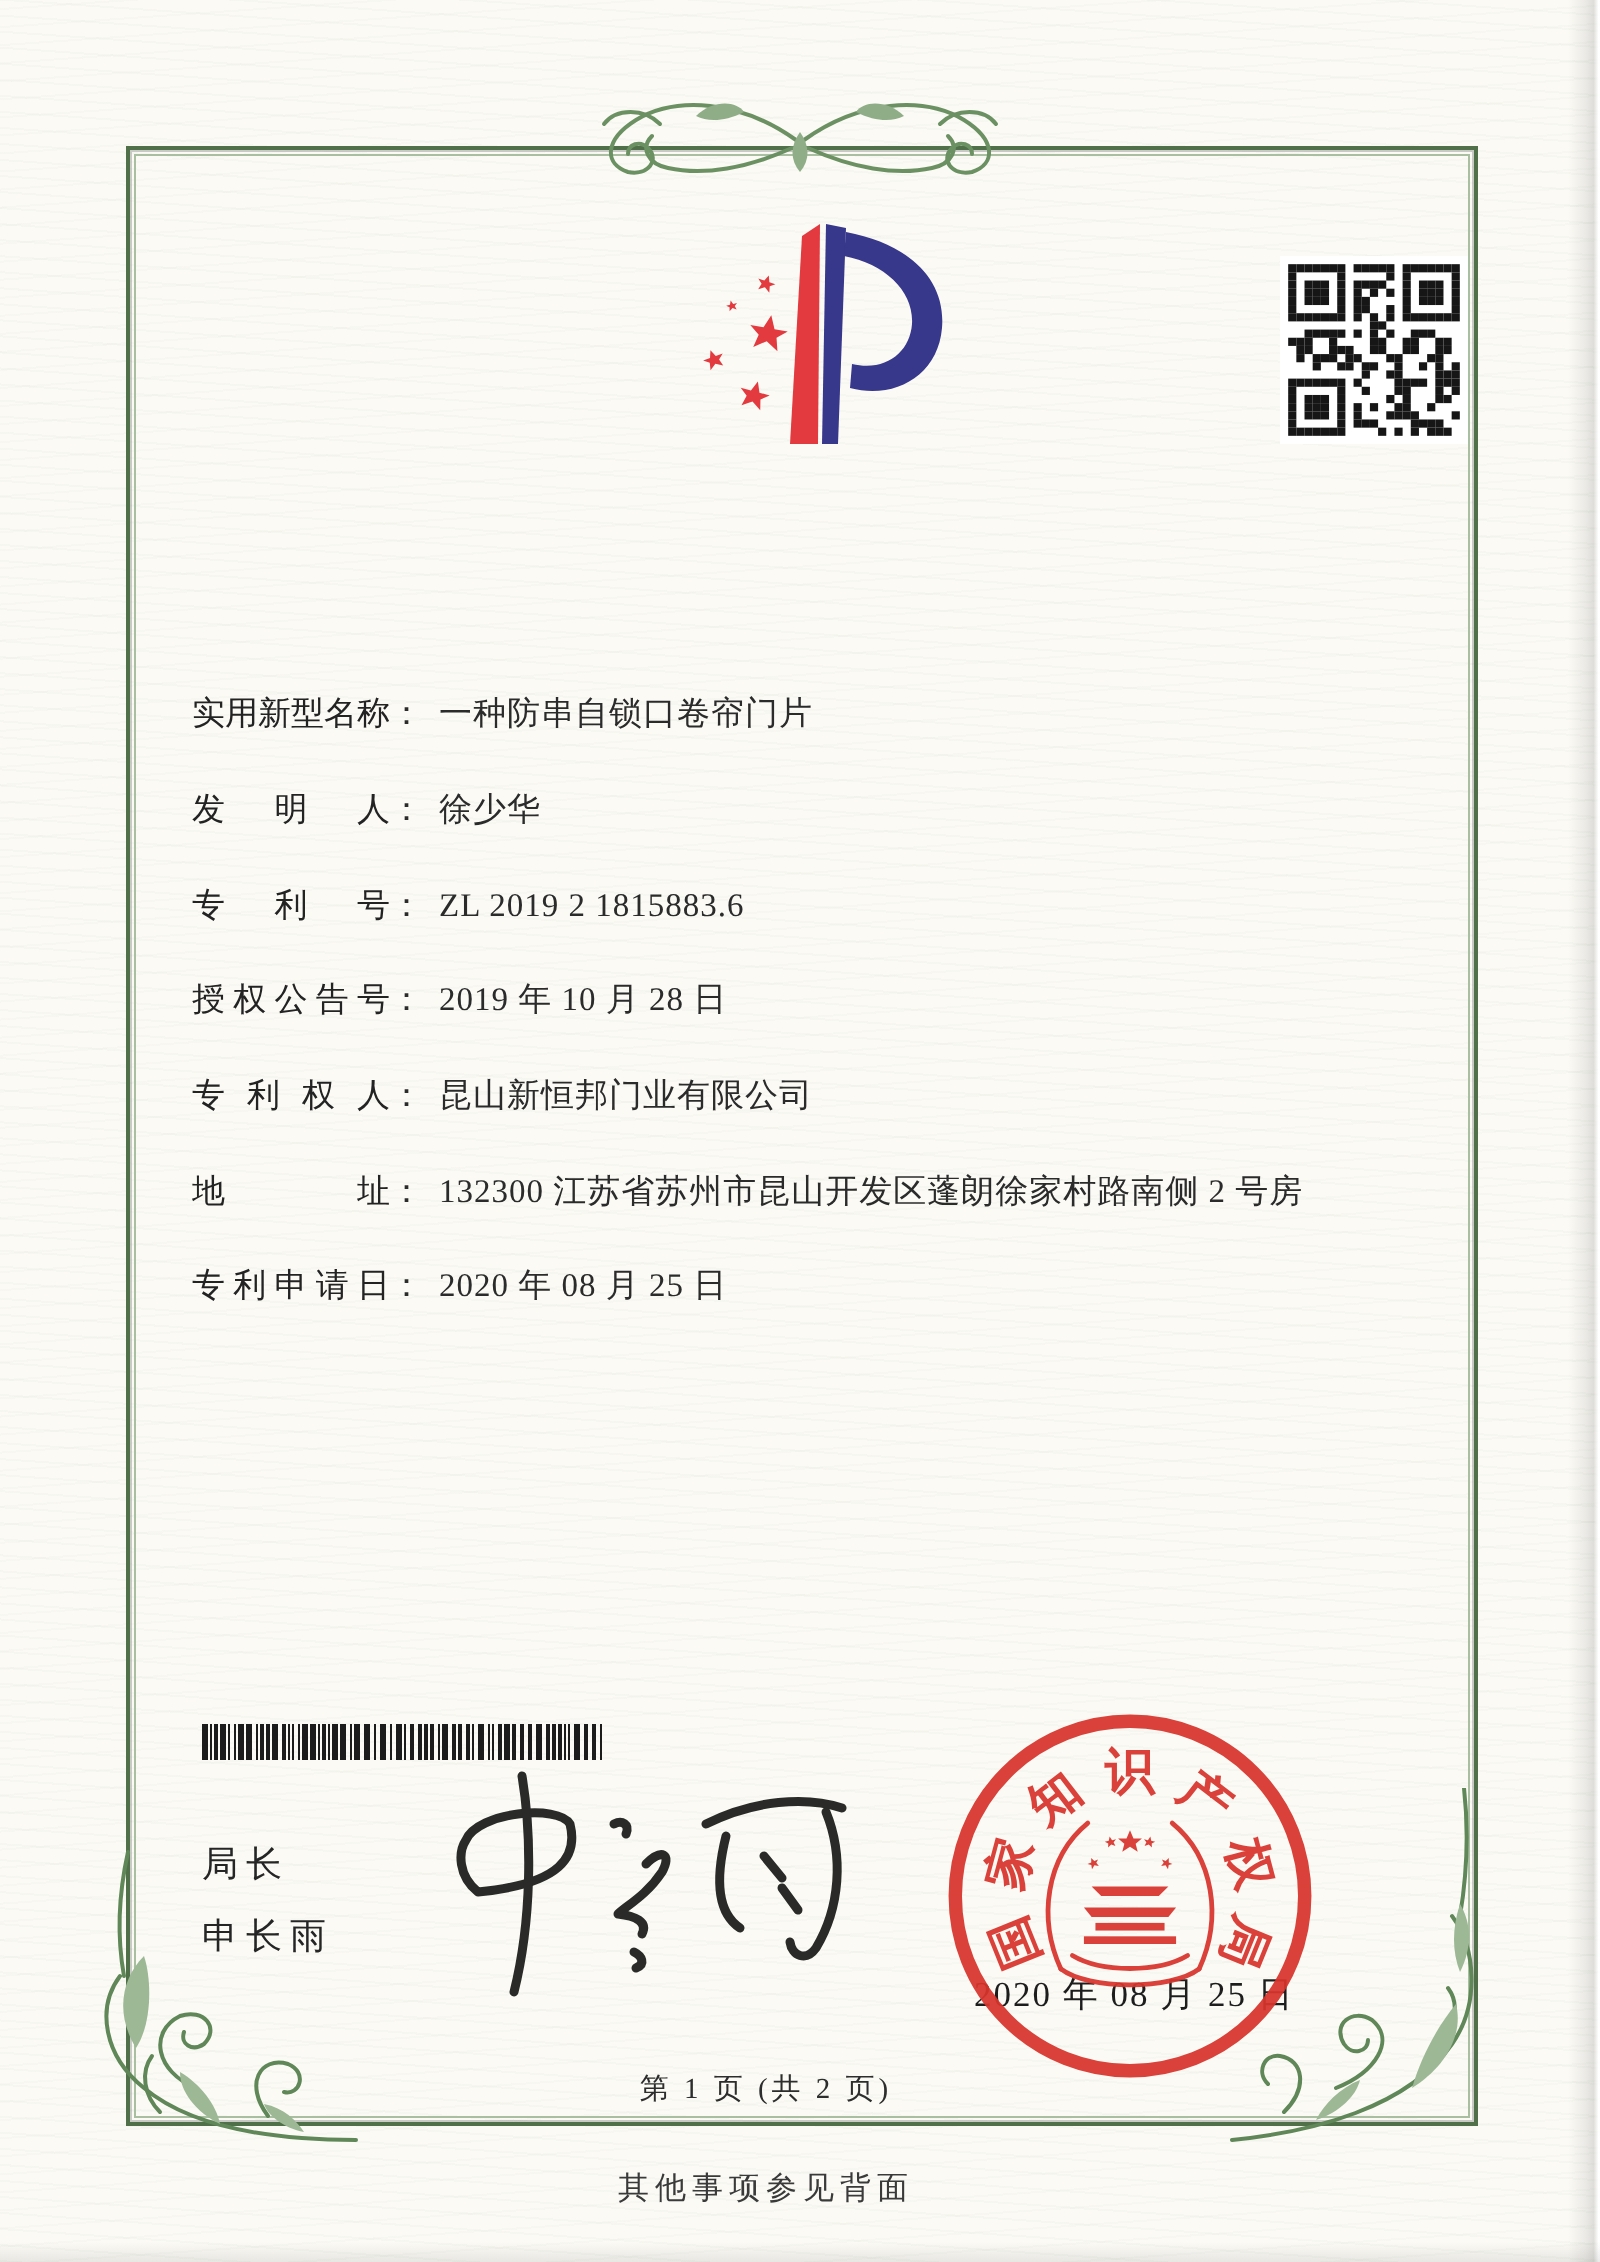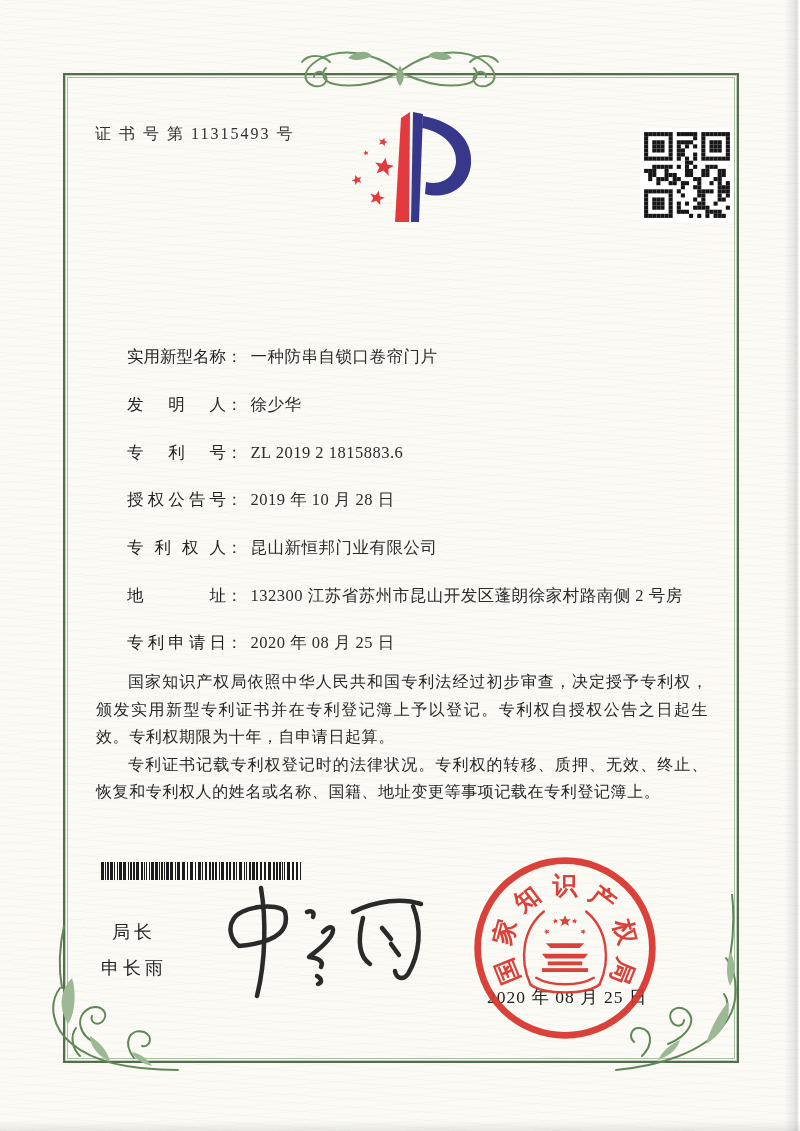--- a/index.html
+++ b/index.html
@@ -27,38 +27,38 @@
 
   .cert-number { position:absolute; left:95px; top:124px; font-size:16px; letter-spacing:2px; color:#303030; }
 
   .logo { position:absolute; left:331px; top:104px; width:158px; height:122px; }
   .qr   { position:absolute; left:640px; top:128px; width:94px; height:94px; }
 
   .title { position:absolute; left:63px; top:240px; width:676px; text-align:center;
     font-size:43px; font-weight:bold; letter-spacing:7px; color:#181818; }
 
   .fields { position:absolute; left:96px; top:346px; width:620px; font-size:16.5px; }
-  .frow { position:absolute; left:0; white-space:nowrap;margin-left:31px; }
+  .frow { position:absolute; left:0; white-space:nowrap; }
   .f-label { display:inline-block; width:99px; text-align:justify; text-align-last:justify; color:#232323; }
   .f-colon { display:inline-block; margin-right:8px; }
   .f-value { letter-spacing:0.5px; }
   .grant-pair { position:absolute; left:312px; top:0; }
   .grant-pair .f-label2 { letter-spacing:2px; }
 
   .paragraphs { position:absolute; left:96px; top:668px; width:612px;
     font-size:16px; line-height:1.72; text-align:justify; color:#272727; }
   .paragraphs p { text-indent:2em; letter-spacing:0.6px; }
 
   .barcode { position:absolute; left:101px; top:862px; width:210px; height:18px;
     display:flex; align-items:stretch; }
   .barcode span { display:block; background:#1c1c1c; }
   .barcode i { display:block; }
 
   .signer { position:absolute; left:101px; top:914px; font-family:"Liberation Sans","DejaVu Sans",sans-serif;
-    font-size:18px; font-weight:500; color:#252525; letter-spacing:4px; line-height:2.0;text-align:center; }
+    font-size:18px; font-weight:500; color:#252525; letter-spacing:4px; line-height:2.0; }
   .signature { position:absolute; left:205px; top:876px; width:235px; height:128px; }
 
   .seal-date { position:absolute; left:487px; top:985px; font-size:17.5px; letter-spacing:1px; color:#1d1d1d; z-index:3; }
   .seal { position:absolute; left:469px; top:852px; width:192px; height:192px; opacity:0.93; z-index:4; }
 
   .page-info { position:absolute; left:63px; top:1035px; width:640px; text-align:center;
     font-size:14.5px; letter-spacing:2px; color:#2d2d2d; }
   .back-note { position:absolute; left:63px; top:1084px; width:640px; text-align:center;
     font-size:15.5px; letter-spacing:3px; color:#3a3a3a; }
 </style>
@@ -110,21 +110,20 @@
       <path d="M36,162 C48,150 46,136 34,134 C26,133 22,142 28,148"></path>
       <path d="M112,128 C122,120 124,108 118,100"></path>
     </g>
     <g fill="#9cb894" stroke="none">
       <path d="M100,150 C116,140 126,124 122,108 C112,120 104,136 100,150 Z"></path>
       <path d="M52,166 C64,162 72,154 74,146 C64,150 56,158 52,166 Z"></path>
       <path d="M124,92 C130,80 130,68 124,58 C120,70 120,82 124,92 Z"></path>
     </g>
   </svg>
 
-  <div class="cert-number">证 书 号 第 11315493 号</div>
 
   <svg class="logo" viewBox="0 0 158 122">
     <defs>
       <path id="star" d="M0,-10 L2.94,-3.09 10,-3.09 4.76,1.18 6.47,8.09 0,3.82 -6.47,8.09 -4.76,1.18 -10,-3.09 -2.94,-3.09 Z"></path>
     </defs>
     <g fill="#e23a3f">
       <use href="#star" transform="translate(52,38) scale(0.45) rotate(18)"></use>
       <use href="#star" transform="translate(35,49) scale(0.28) rotate(-14)"></use>
       <use href="#star" transform="translate(53,63) scale(0.95) rotate(10)"></use>
       <use href="#star" transform="translate(26,76) scale(0.52) rotate(-20)"></use>
@@ -379,24 +378,20 @@
       <span class="f-label">专利权人</span><span class="f-colon">：</span><span class="f-value">昆山新恒邦门业有限公司</span>
     </div>
     <div class="frow" style="top:239px">
       <span class="f-label">地址</span><span class="f-colon">：</span><span class="f-value">132300 江苏省苏州市昆山开发区蓬朗徐家村路南侧 2 号房</span>
     </div>
     <div class="frow" style="top:286px; width:620px;">
       <span class="f-label">专利申请日</span><span class="f-colon">：</span><span class="f-value">2020 年 08 月 25 日</span>
     </div>
   </div>
 
-  <div class="paragraphs">
-    <p>国家知识产权局依照中华人民共和国专利法经过初步审查，决定授予专利权，颁发实用新型专利证书并在专利登记簿上予以登记。专利权自授权公告之日起生效。专利权期限为十年，自申请日起算。</p>
-    <p>专利证书记载专利权登记时的法律状况。专利权的转移、质押、无效、终止、恢复和专利权人的姓名或名称、国籍、地址变更等事项记载在专利登记簿上。</p>
-  </div>
 
   <div class="barcode" id="barcode">
       <span style="width: 3px;"></span>
       <i style="width: 1px;"></i>
       <span style="width: 1px;"></span>
       <i style="width: 1px;"></i>
       <span style="width: 2px;"></span>
       <i style="width: 1px;"></i>
       <span style="width: 3px;"></span>
       <i style="width: 1px;"></i>
@@ -561,17 +556,19 @@
         <use href="#sstar" transform="translate(110,72) scale(0.30) rotate(12)"></use>
         <use href="#sstar" transform="translate(119,83) scale(0.30) rotate(24)"></use>
         <path d="M80,95 L120,95 L115,100 L85,100 Z"></path>
         <path d="M76,106 L124,106 L120,111 L80,111 Z"></path>
         <rect x="82" y="114" width="36" height="4"></rect>
         <rect x="76" y="121" width="48" height="4"></rect>
       </g>
     </g>
   </svg>
 
-
+  <div class="page-info">第 1 页 (共 2 页)</div>
+
+  <div class="back-note">其他事项参见背面</div>
 
   <div class="page-edge-r"></div>
   <div class="page-edge-b"></div>
 </div>
 
 </body></html>

